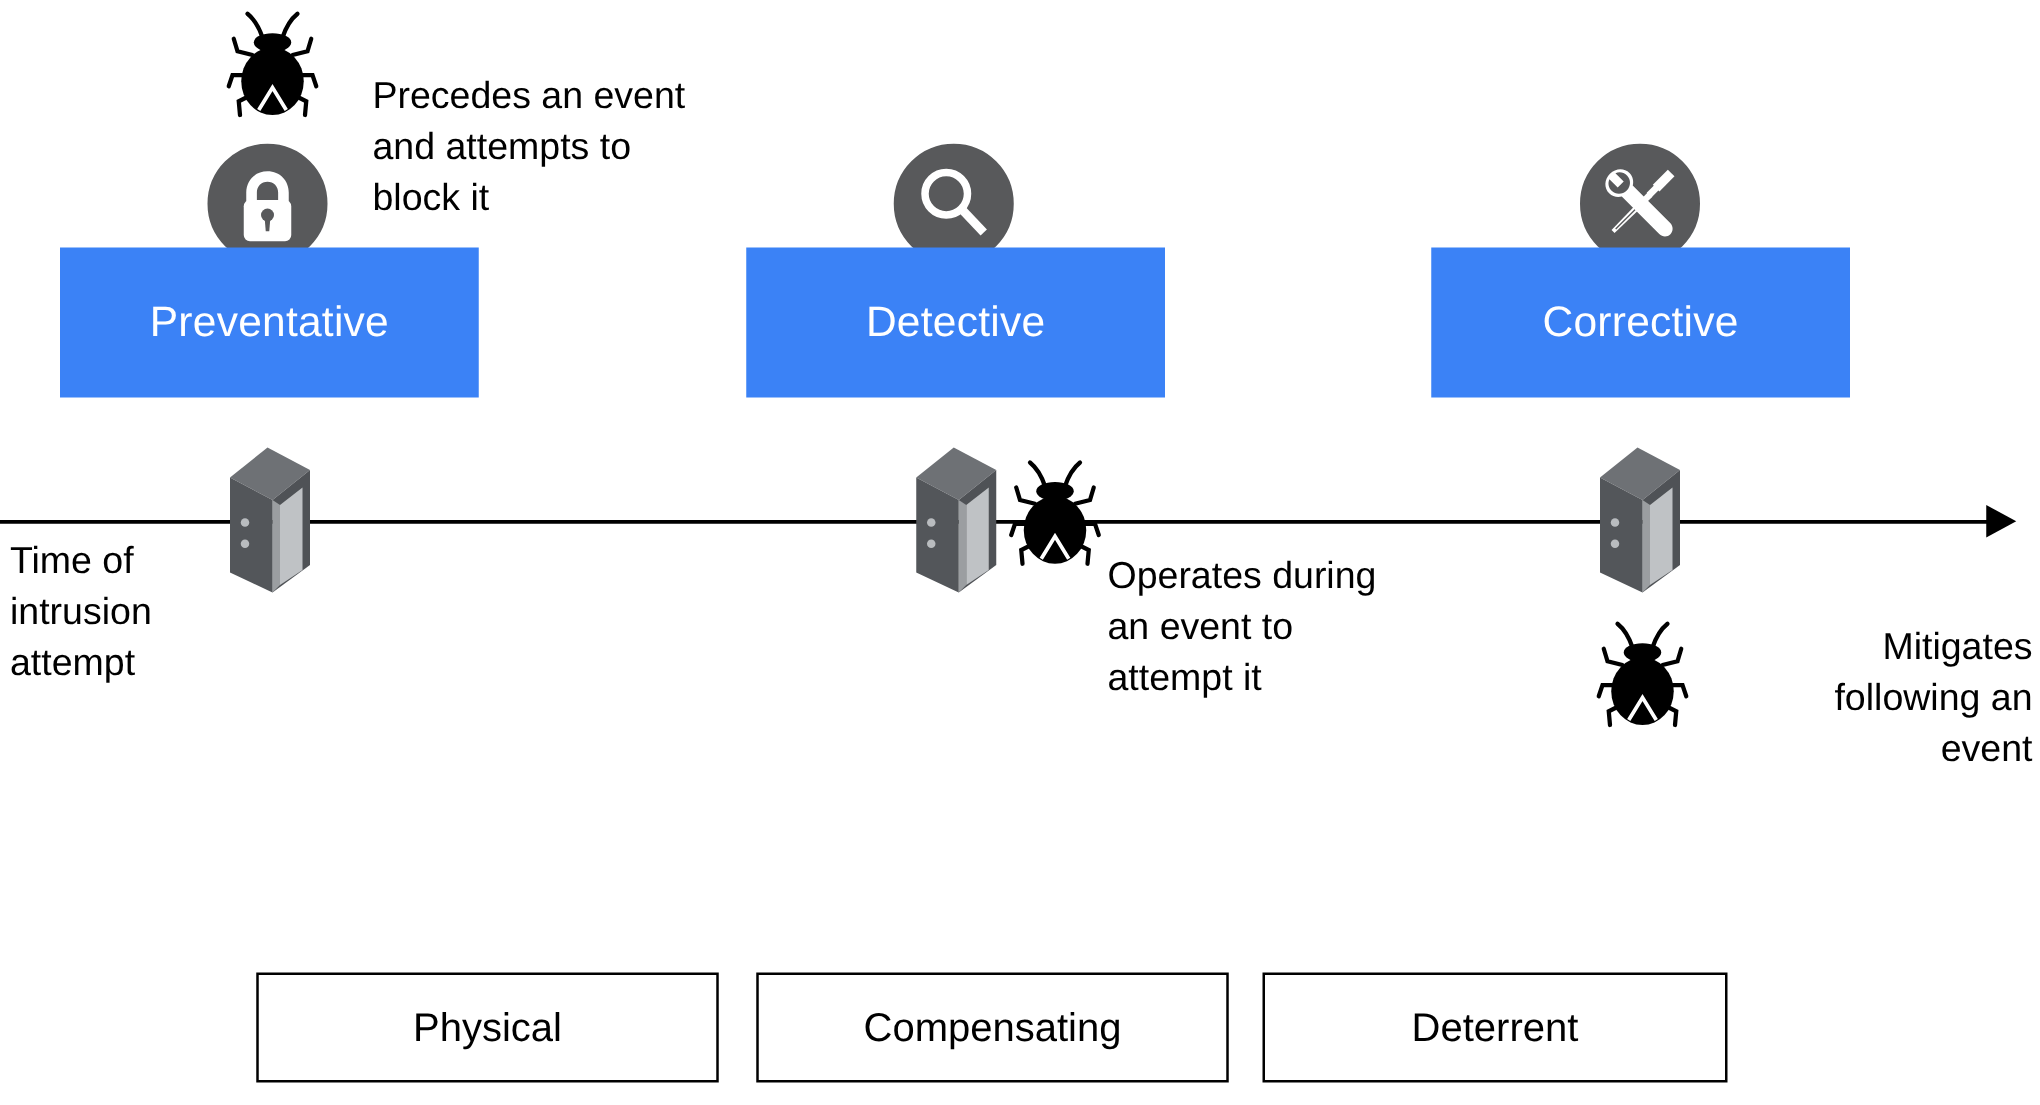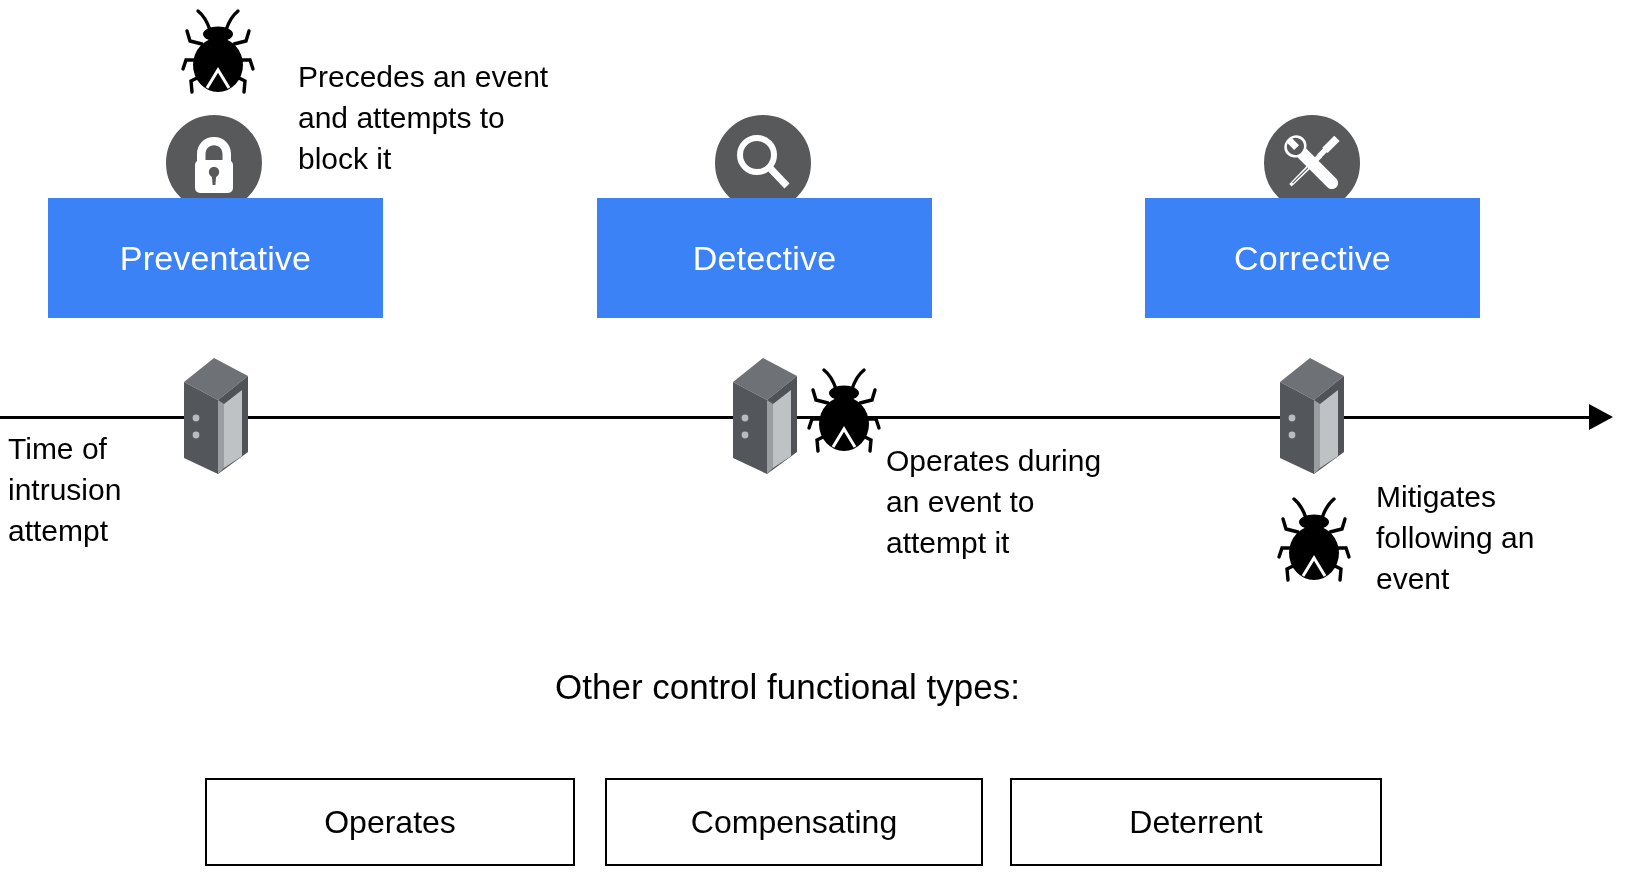--- a/index.html
+++ b/index.html
@@ -256,28 +256,27 @@
         <path d="M60,36 L72,33 L75,23"></path>
         <path d="M62,52 L76,52 L79,61"></path>
         <path d="M59,67 L71,73 L70,84"></path>
       </g>
       <ellipse cx="44" cy="26" rx="15" ry="7.5" fill="#000000"></ellipse>
       <ellipse cx="44" cy="57" rx="25" ry="27" fill="#000000"></ellipse>
       <path d="M33,80 L44,62 L55,80" fill="none" stroke="#ffffff" stroke-width="3"></path>
     </svg>
   </div>
 
-  <div class="annot" style="left:1376px; top:476px; width:250px;">Mitigates
+  <div class="annot" style="left:1376px; top:497px; width:250px;text-align:right;">Mitigates
 following an
 event</div>
 
-  <div class="other-heading" style="left:555px; top:666px;">Other control functional types:</div>
 
   <div class="type-box" style="left:205px; top:778px; width:370px;">
-    <div class="type-box-label">Operates</div>
+    <div class="type-box-label">Physical</div>
   </div>
 
   <div class="type-box" style="left:605px; top:778px; width:378px;">
     <div class="type-box-label">Compensating</div>
   </div>
 
   <div class="type-box" style="left:1010px; top:778px; width:372px;">
     <div class="type-box-label">Deterrent</div>
   </div>
 

